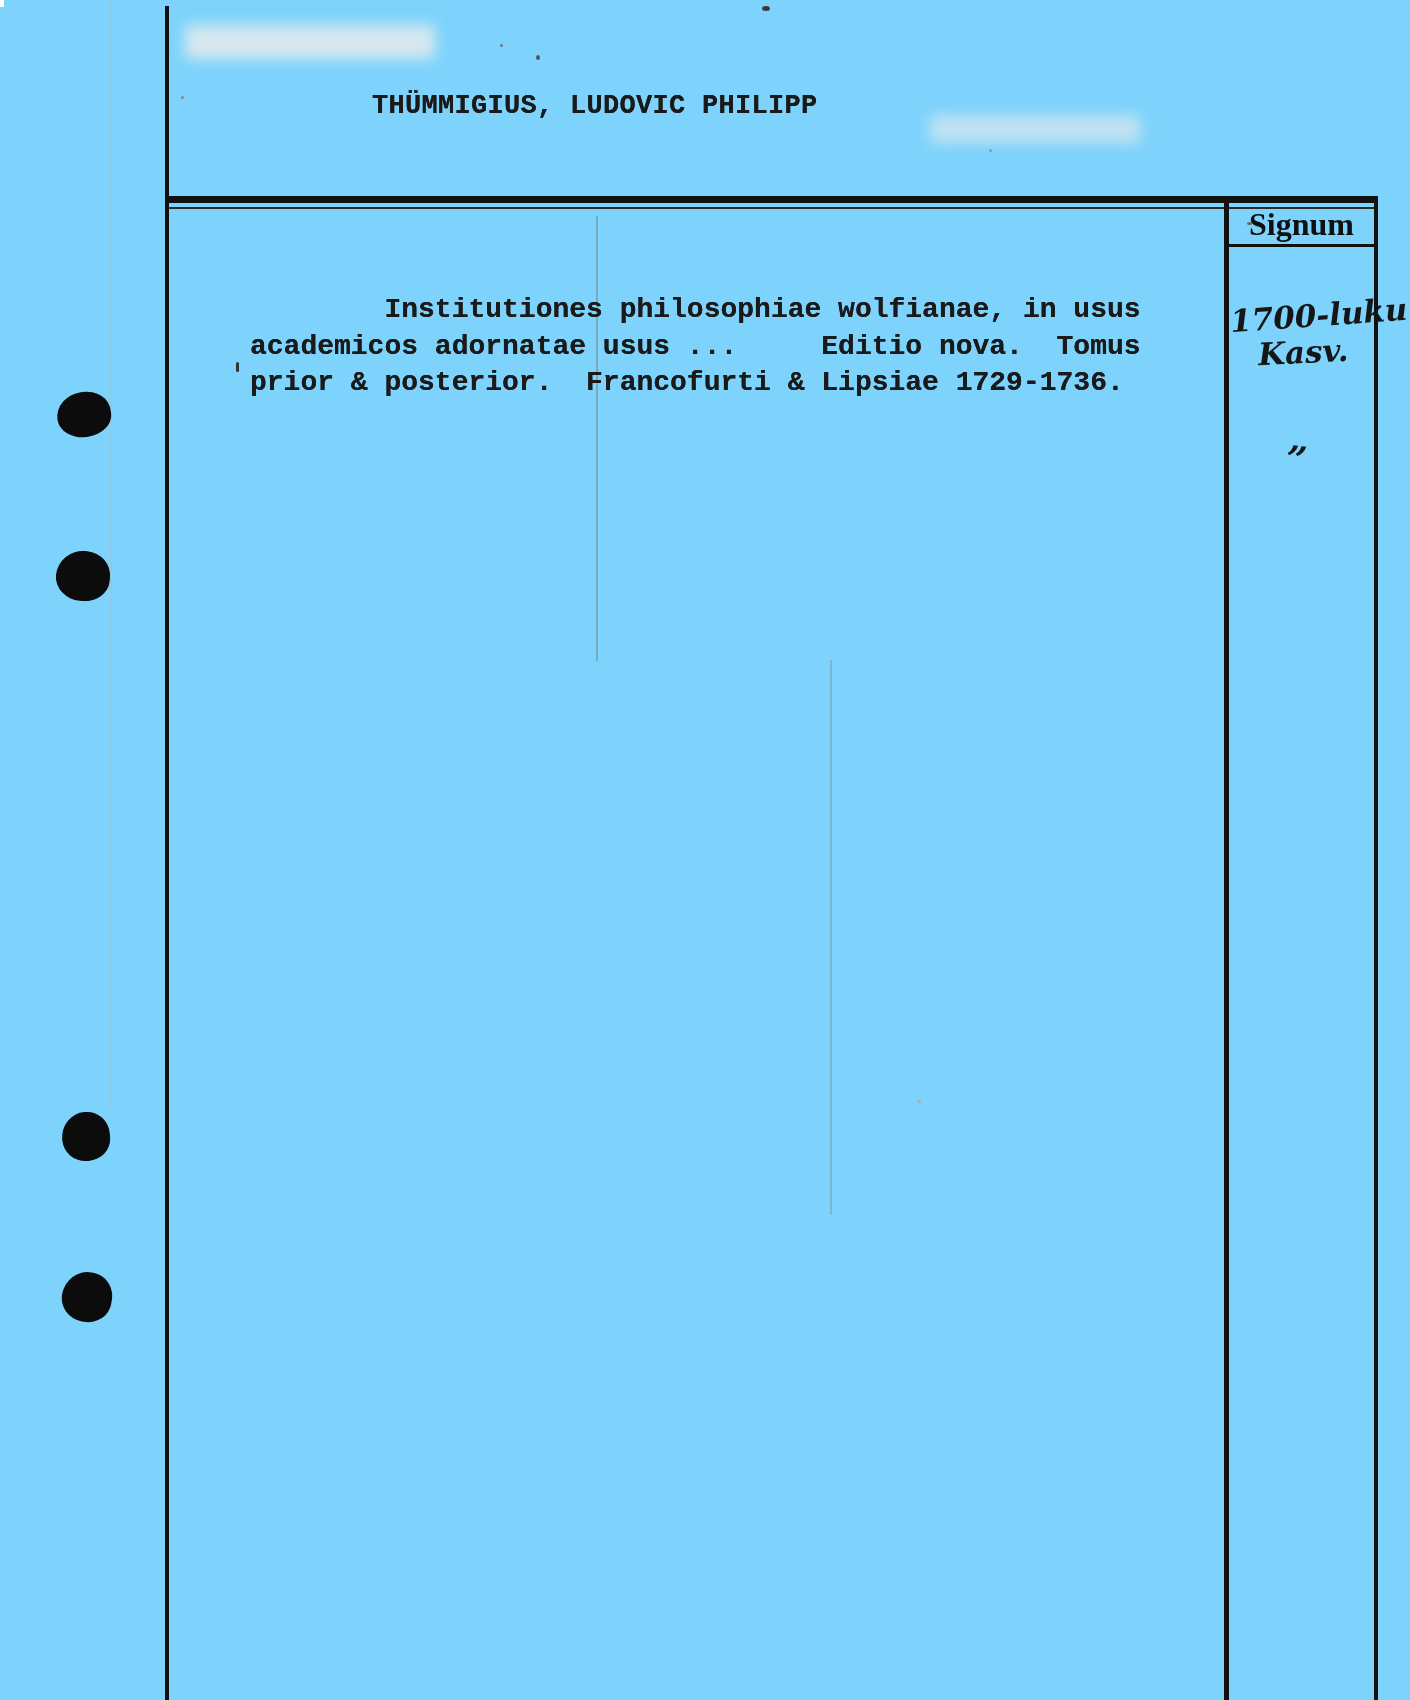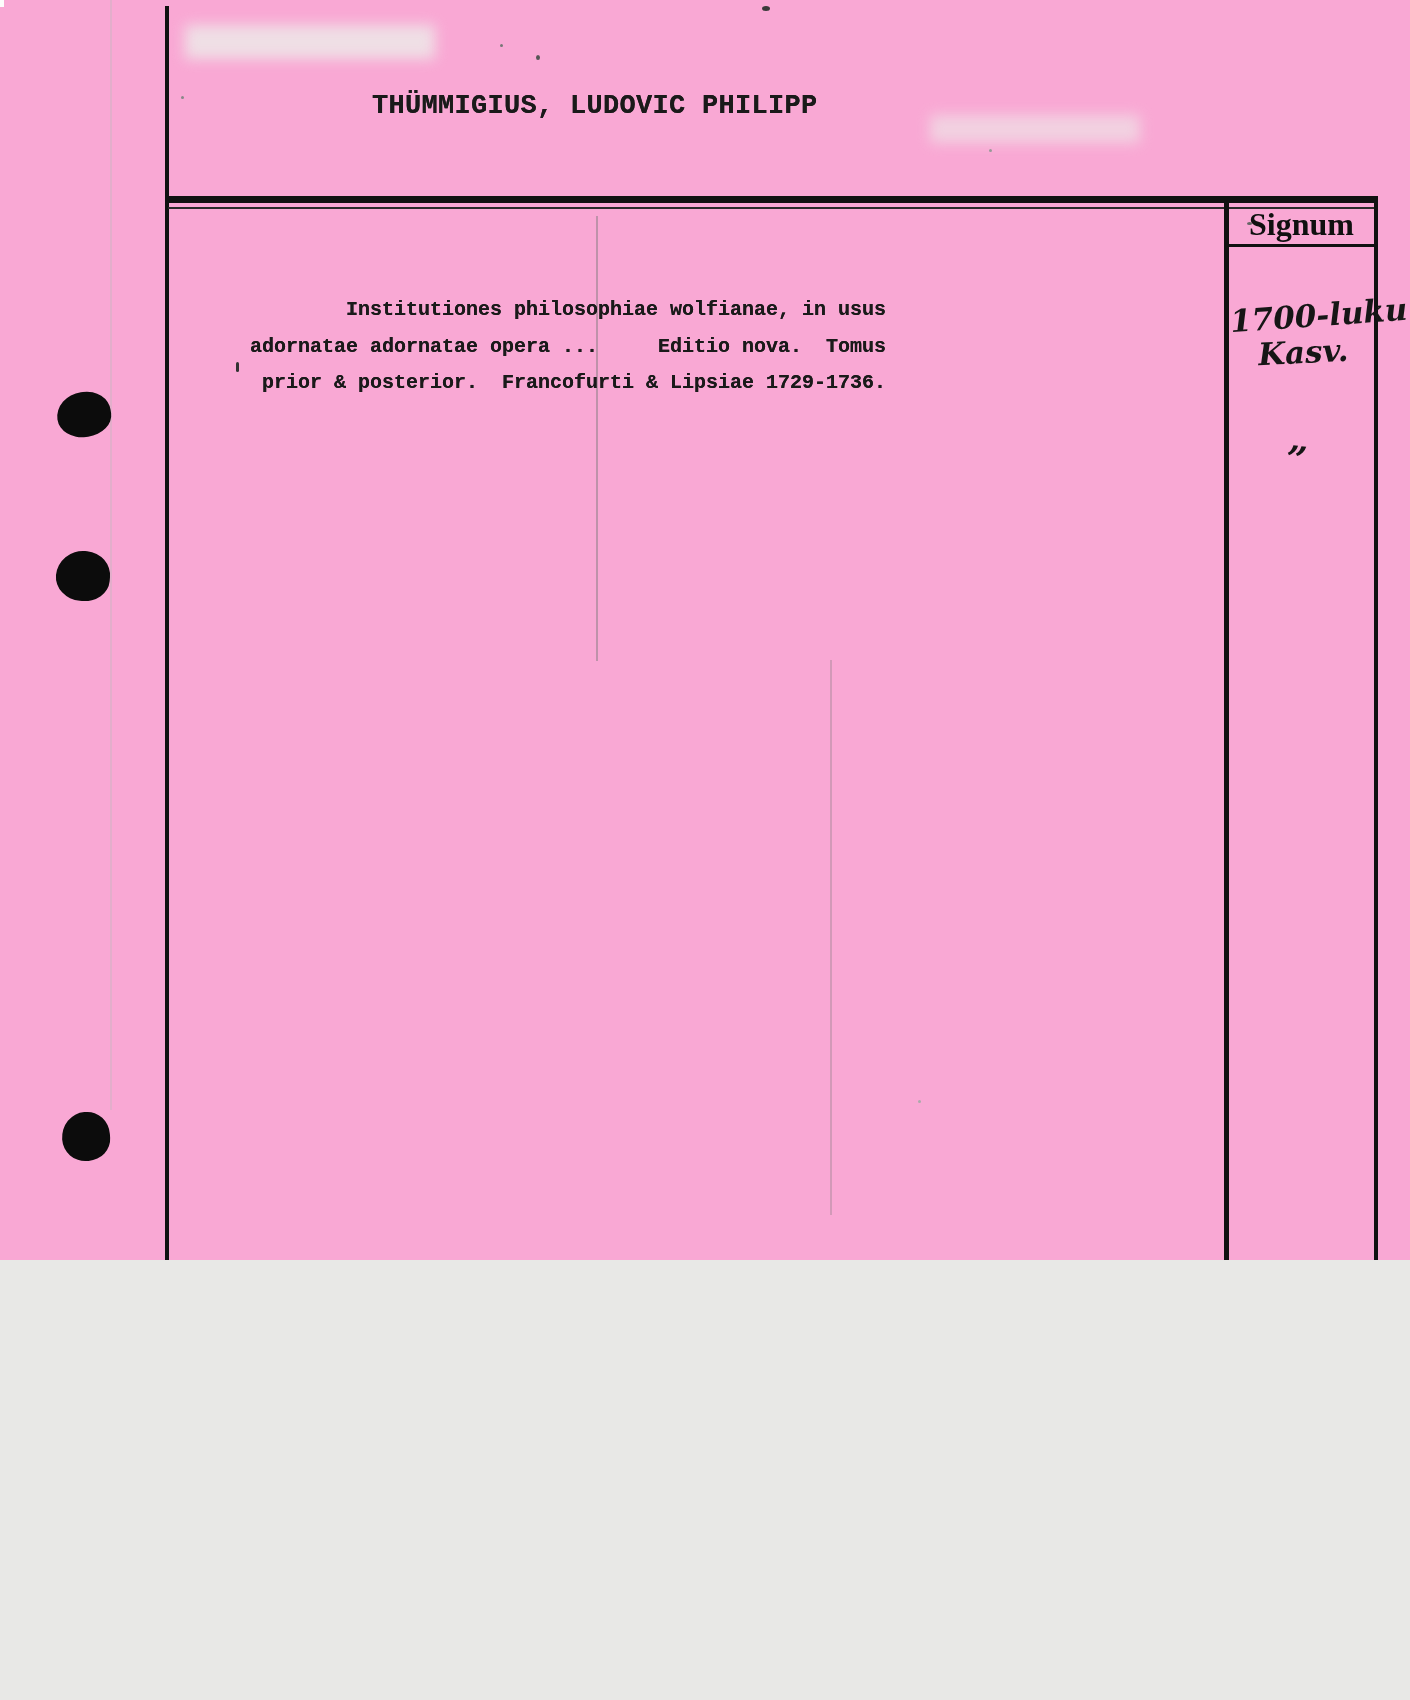--- a/index.html
+++ b/index.html
@@ -1,19 +1,19 @@
 <!DOCTYPE html>
 <html><head>
 <meta charset="utf-8">
 <style>
   html,body { margin:0; padding:0; background:#e8e8e6; }
   .page {
     position:relative;
-    width:1410px; height:1260px;
-    background:#f9a8d4;
+    width:1410px; height:1700px;
+    background:#7dd3fc;
     overflow:hidden;
     font-family:"Liberation Mono","DejaVu Sans Mono",monospace;
   }
   
   .vline, .hline { position:absolute; background:#111; }
   .left-border   { left:165px; top:6px;   width:4px;  height:1694px; }
   .rule-thick    { left:168px; top:196px; width:1210px; height:7px; }
   .rule-thick-gap{ left:380px; top:196px; width:4px; height:7px; background:#fdfdfc; }
   .rule-thin     { left:168px; top:207px; width:1210px; height:2px; background:#2a2a2a; }
   .right-border  { left:1374px; top:197px; width:4px; height:1503px; }
@@ -44,22 +44,22 @@
   .hole-3 { left:62px; top:1112px; width:48px; height:49px; transform:rotate(-4deg); }
   .hole-4 { left:62px; top:1272px; width:50px; height:50px; transform:rotate(10deg); }
   
   .typed { color:#1a1a1a; font-weight:700; text-shadow:0 0 .6px #222; }
   .heading {
     position:absolute; left:372px; top:88px;
     font-size:27px; line-height:36px; white-space:pre; letter-spacing:.3px;
   }
   .body-block { position:absolute; left:250px; top:292px; }
   .body-block .line {
-    white-space:pre; font-size:20px;
-    height:36.7px; line-height:36.7px;text-align:right;
+    white-space:pre; font-size:28px;
+    height:36.7px; line-height:36.7px;
   }
   
   .signum-header {
     position:absolute; left:1229px; top:206px; width:145px;
     text-align:center;
     font-family:"Liberation Serif","DejaVu Serif",serif;
     font-weight:700; font-size:32px; color:#101010;
   }
   .handwriting {
     position:absolute;
@@ -100,21 +100,21 @@
   <div class="rule-thick-gap"></div>
   <div class="hline rule-thin"></div>
   <div class="vline right-border"></div>
   <div class="vline signum-sep"></div>
   <div class="hline signum-under"></div>
 
   <div class="typed heading">THÜMMIGIUS, LUDOVIC PHILIPP</div>
 
   <div class="body-block typed">
     <div class="line">        Institutiones philosophiae wolfianae, in usus</div>
-    <div class="line">adornatae adornatae opera ...     Editio nova.  Tomus</div>
+    <div class="line">academicos adornatae usus ...     Editio nova.  Tomus</div>
     <div class="line">prior &amp; posterior.  Francofurti &amp; Lipsiae 1729-1736.</div>
     <div class="line"></div>
   </div>
 
   <div class="signum-header">Signum</div>
   <div class="handwriting hw-1">1700-luku</div>
   <div class="handwriting hw-2">Kasv.</div>
   <div class="handwriting hw-ditto">”</div>
 
 </div>

